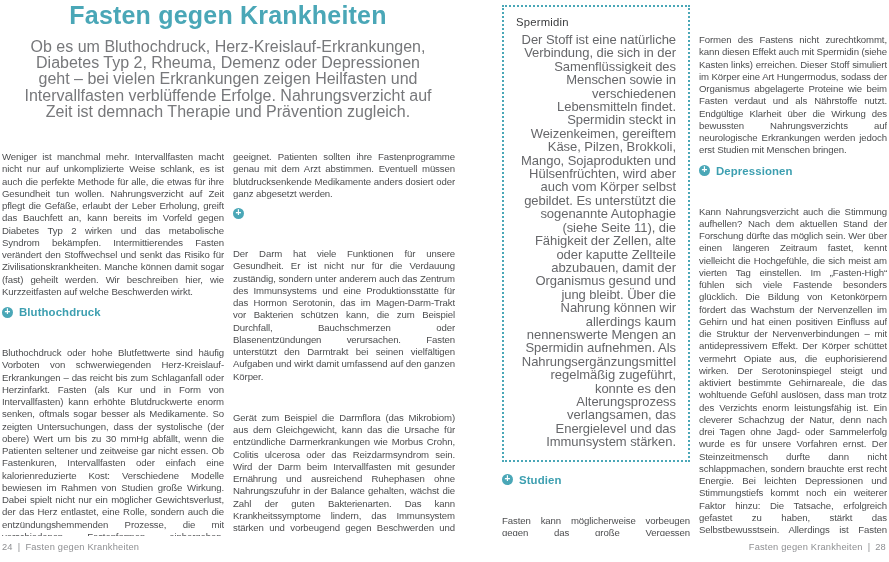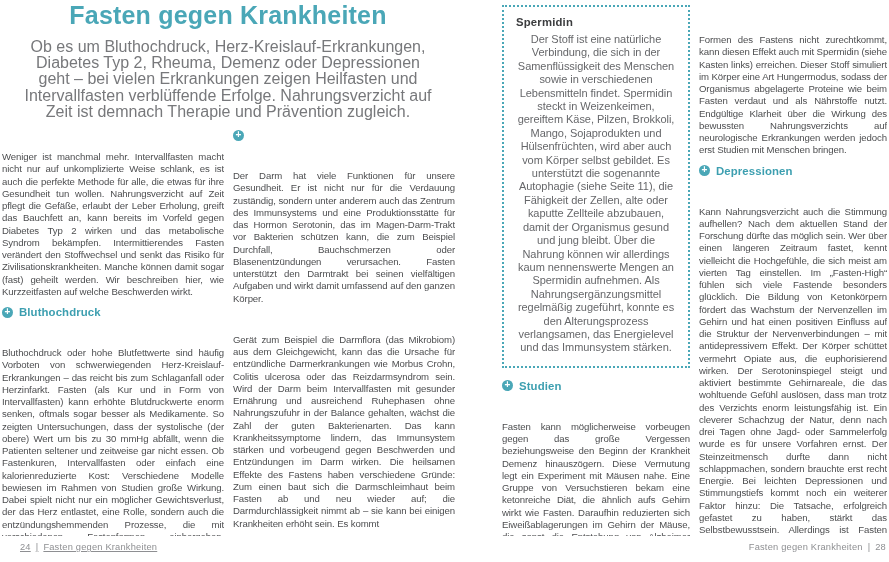--- a/index.html
+++ b/index.html
@@ -80,44 +80,44 @@
     padding-bottom: 1px;
   }
 
   aside.info-box {
     border: 2px dotted var(--accent, #4aa7b7);
     padding: 9px 12px 11px;
     margin: 0 0 12px 0;
   }
   .info-box h4 {
     font-size: 11.3px;
-    font-weight: bold;
+    font-weight: normal;
     color: var(--box-title, #3b3c3e);
     margin-bottom: 5px;
     letter-spacing: 0.2px;
   }
   .info-box p {
-    font-size: 11px;
+    font-size: 13px;
     line-height: 13.4px;
     letter-spacing: -0.05px;
     color: var(--box-text, #66676a);
-    text-align: center;
+    text-align: right;
     hyphens: auto;
     -webkit-hyphens: auto;
   }
 
   .footer {
     position: absolute;
     bottom: 10px;
     font-size: 9.3px;
     color: var(--footer-text, #8e8f92);
     letter-spacing: 0.2px;
     white-space: nowrap;
   }
-  .page-left .footer  { left: 20px; text-decoration: underline; }
+  .page-left .footer  { left: 2px; }
   .page-right .footer { right: 3px; }
   .footer .divider { margin: 0 5px; }
 </style>
 </head>
 <body>
 
 <div class="spread">
 
   <section class="page page-left">
     <header class="page-header">
@@ -127,20 +127,21 @@
     <div class="columns">
       <div class="col">
           <p class="body-text">Weniger ist manchmal mehr. Intervallfasten macht nicht nur auf unkomplizierte Weise schlank, es ist auch die perfekte Methode für alle, die etwas für ihre Gesundheit tun wollen. Nahrungsverzicht auf Zeit pflegt die Gefäße, erlaubt der Leber Erholung, greift das Bauchfett an, kann bereits im Vorfeld gegen Diabetes Typ 2 wirken und das metabolische Syndrom bekämpfen. Intermittierendes Fasten verändert den Stoffwechsel und senkt das Risiko für Zivilisationskrankheiten. Manche können damit sogar (fast) geheilt werden. Wir beschreiben hier, wie Kurzzeitfasten auf welche Beschwerden wirkt.</p>
           <h3 class="section-heading">
             <span class="plus-icon">+</span>
             <span>Bluthochdruck</span>
           </h3>
           <p class="body-text">Bluthochdruck oder hohe Blutfettwerte sind häufig Vorboten von schwerwiegenden Herz-Kreislauf-Erkrankungen – das reicht bis zum Schlaganfall oder Herzinfarkt. Fasten (als Kur und in Form von Intervallfasten) kann erhöhte Blutdruckwerte enorm senken, oftmals sogar besser als Medikamente. So zeigten Untersuchungen, dass der systolische (der obere) Wert um bis zu 30 mmHg abfällt, wenn die Patienten seltener und zeitweise gar nicht essen. Ob Fastenkuren, Intervallfasten oder einfach eine kalorienreduzierte Kost: Verschiedene Modelle bewiesen im Rahmen von Studien große Wirkung. Dabei spielt nicht nur ein möglicher Gewichtsverlust, der das Herz entlastet, eine Rolle, sondern auch die entzündungshemmenden Prozesse, die mit verschiedenen Fastenformen einhergehen. Allerdings sollte man beachten: Für Herzkranke ist Fasten nicht</p>
         </div>
       <div class="col">
+          <p class="body-text">geeignet. Patienten sollten ihre Fastenprogramme genau mit dem Arzt abstimmen. Eventuell müssen blutdrucksenkende Medikamente anders dosiert oder ganz abgesetzt werden.</p>
           <h3 class="section-heading">
             <span class="plus-icon">+</span>
           </h3>
           <p class="body-text">Der Darm hat viele Funktionen für unsere Gesundheit. Er ist nicht nur für die Verdauung zuständig, sondern unter anderem auch das Zentrum des Immunsystems und eine Produktionsstätte für das Hormon Serotonin, das im Magen-Darm-Trakt vor Bakterien schützen kann, die zum Beispiel Durchfall, Bauchschmerzen oder Blasenentzündungen verursachen. Fasten unterstützt den Darmtrakt bei seinen vielfältigen Aufgaben und wirkt damit umfassend auf den ganzen Körper.</p>
           <p class="body-text">Gerät zum Beispiel die Darmflora (das Mikrobiom) aus dem Gleichgewicht, kann das die Ursache für entzündliche Darmerkrankungen wie Morbus Crohn, Colitis ulcerosa oder das Reizdarmsyndrom sein. Wird der Darm beim Intervallfasten mit gesunder Ernährung und ausreichend Ruhephasen ohne Nahrungszufuhr in der Balance gehalten, wächst die Zahl der guten Bakterienarten. Das kann Krankheitssymptome lindern, das Immunsystem stärken und vorbeugend gegen Beschwerden und Entzündungen im Darm wirken. Die heilsamen Effekte des Fastens haben verschiedene Gründe: Zum einen baut sich die Darmschleimhaut beim Fasten ab und neu wieder auf; die Darmdurchlässigkeit nimmt ab – sie kann bei einigen Krankheiten erhöht sein. Es kommt</p>
         </div>
     </div>
     <footer class="footer">
       <span>24</span><span class="divider">|</span><span>Fasten gegen Krankheiten</span>
     </footer>

